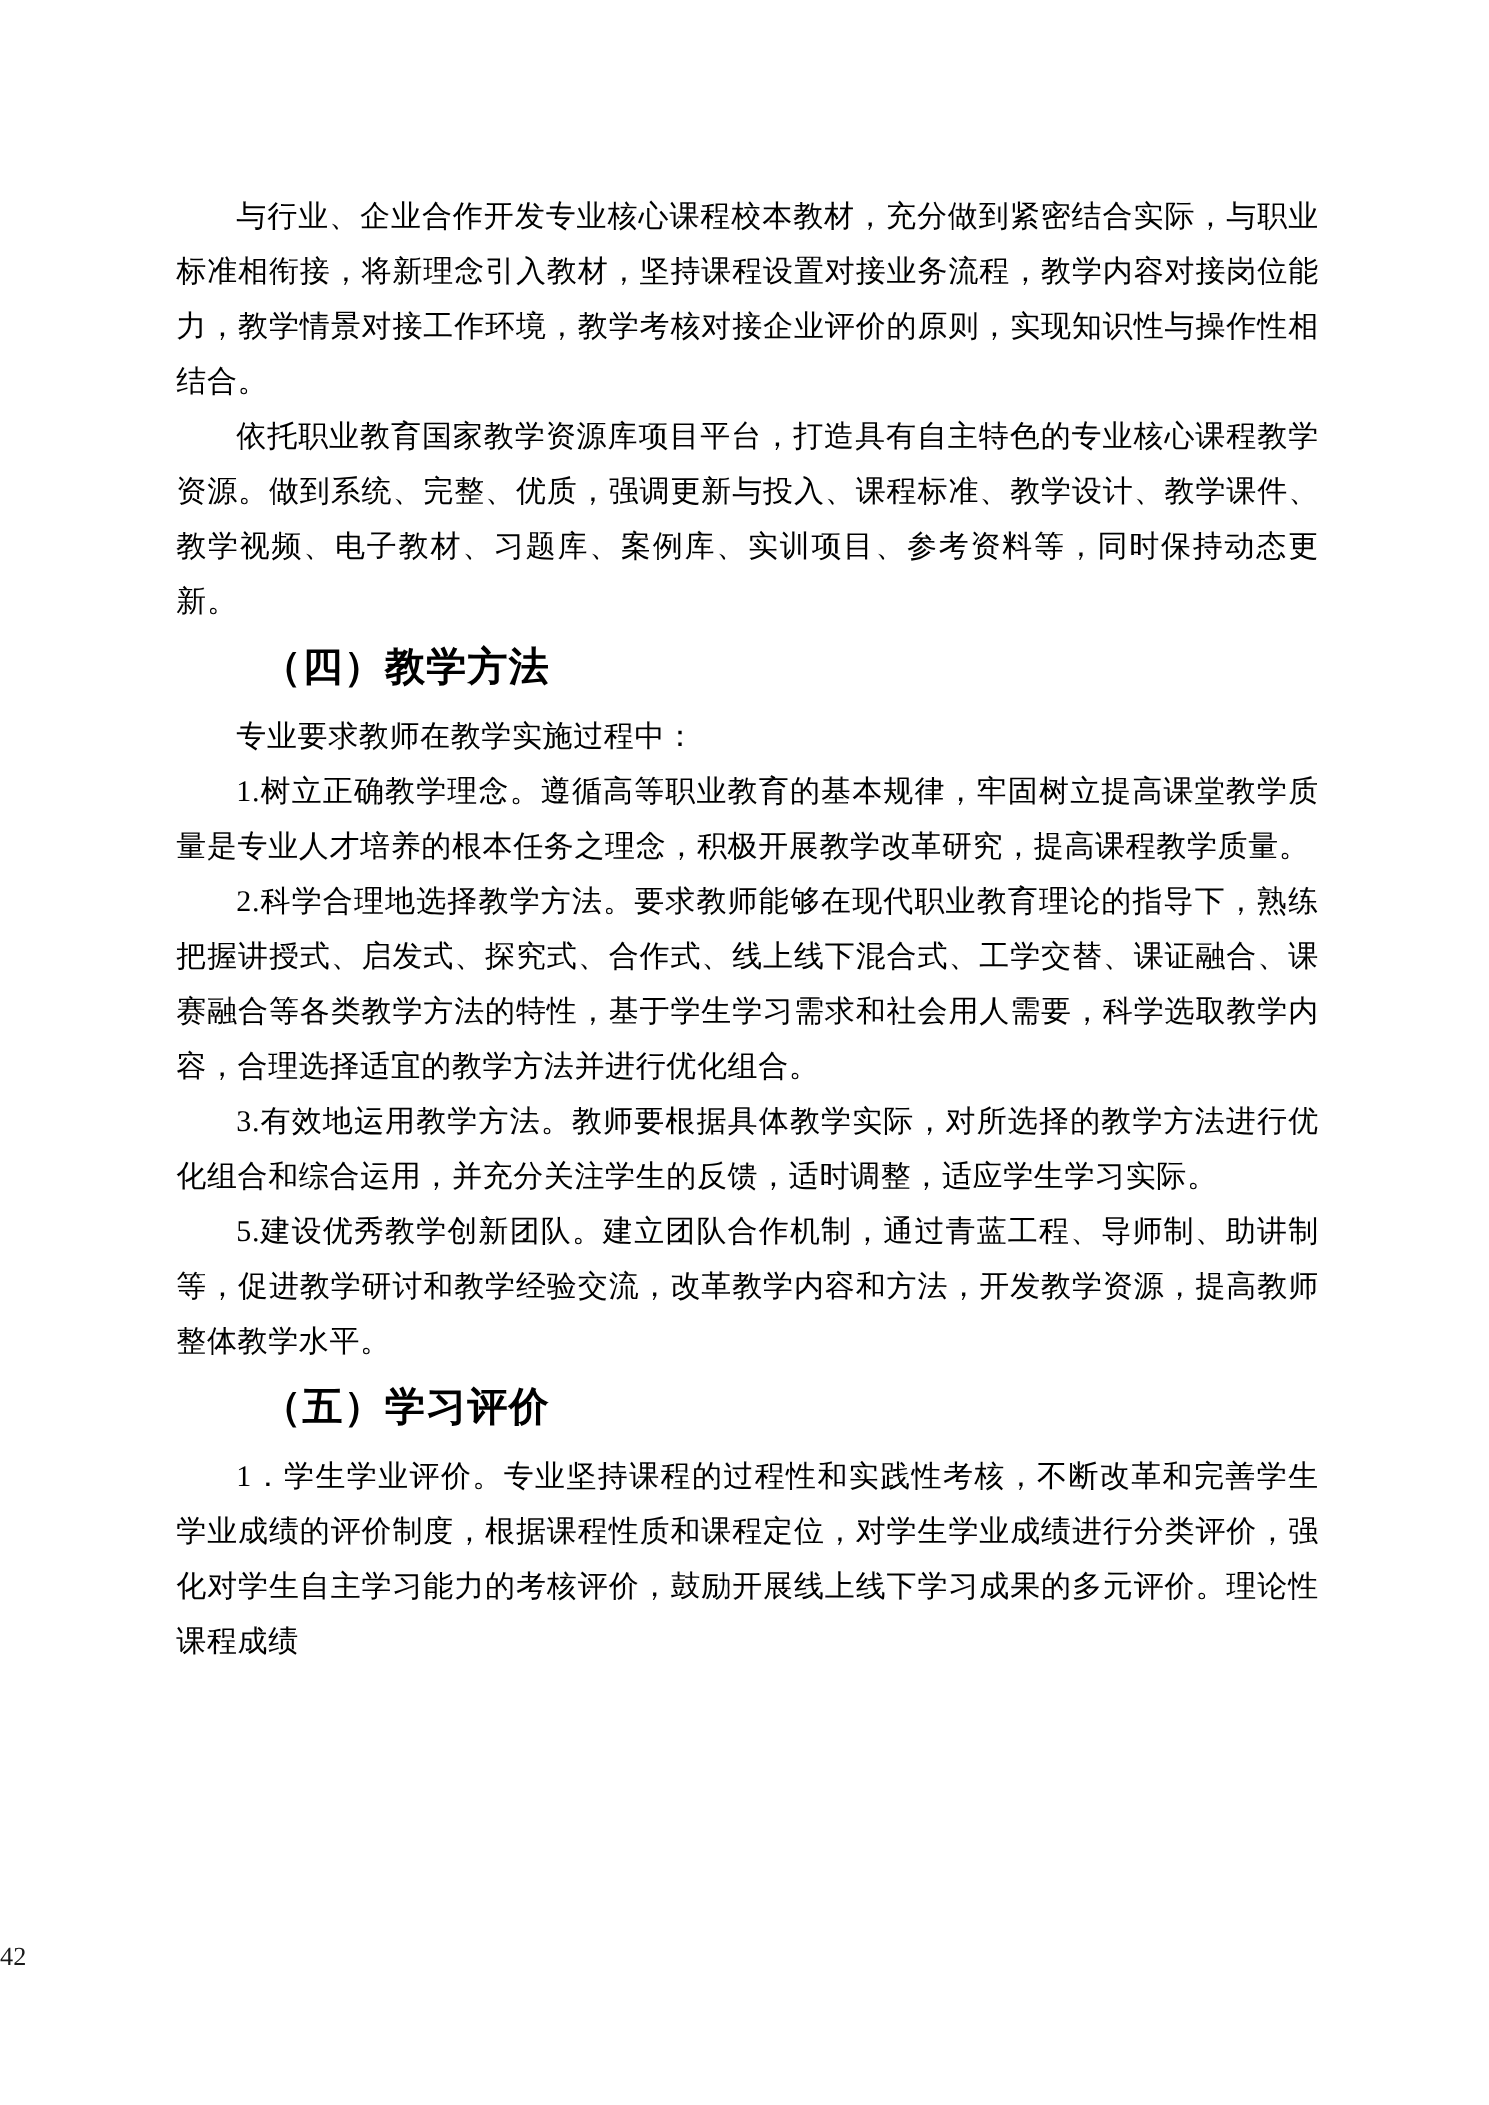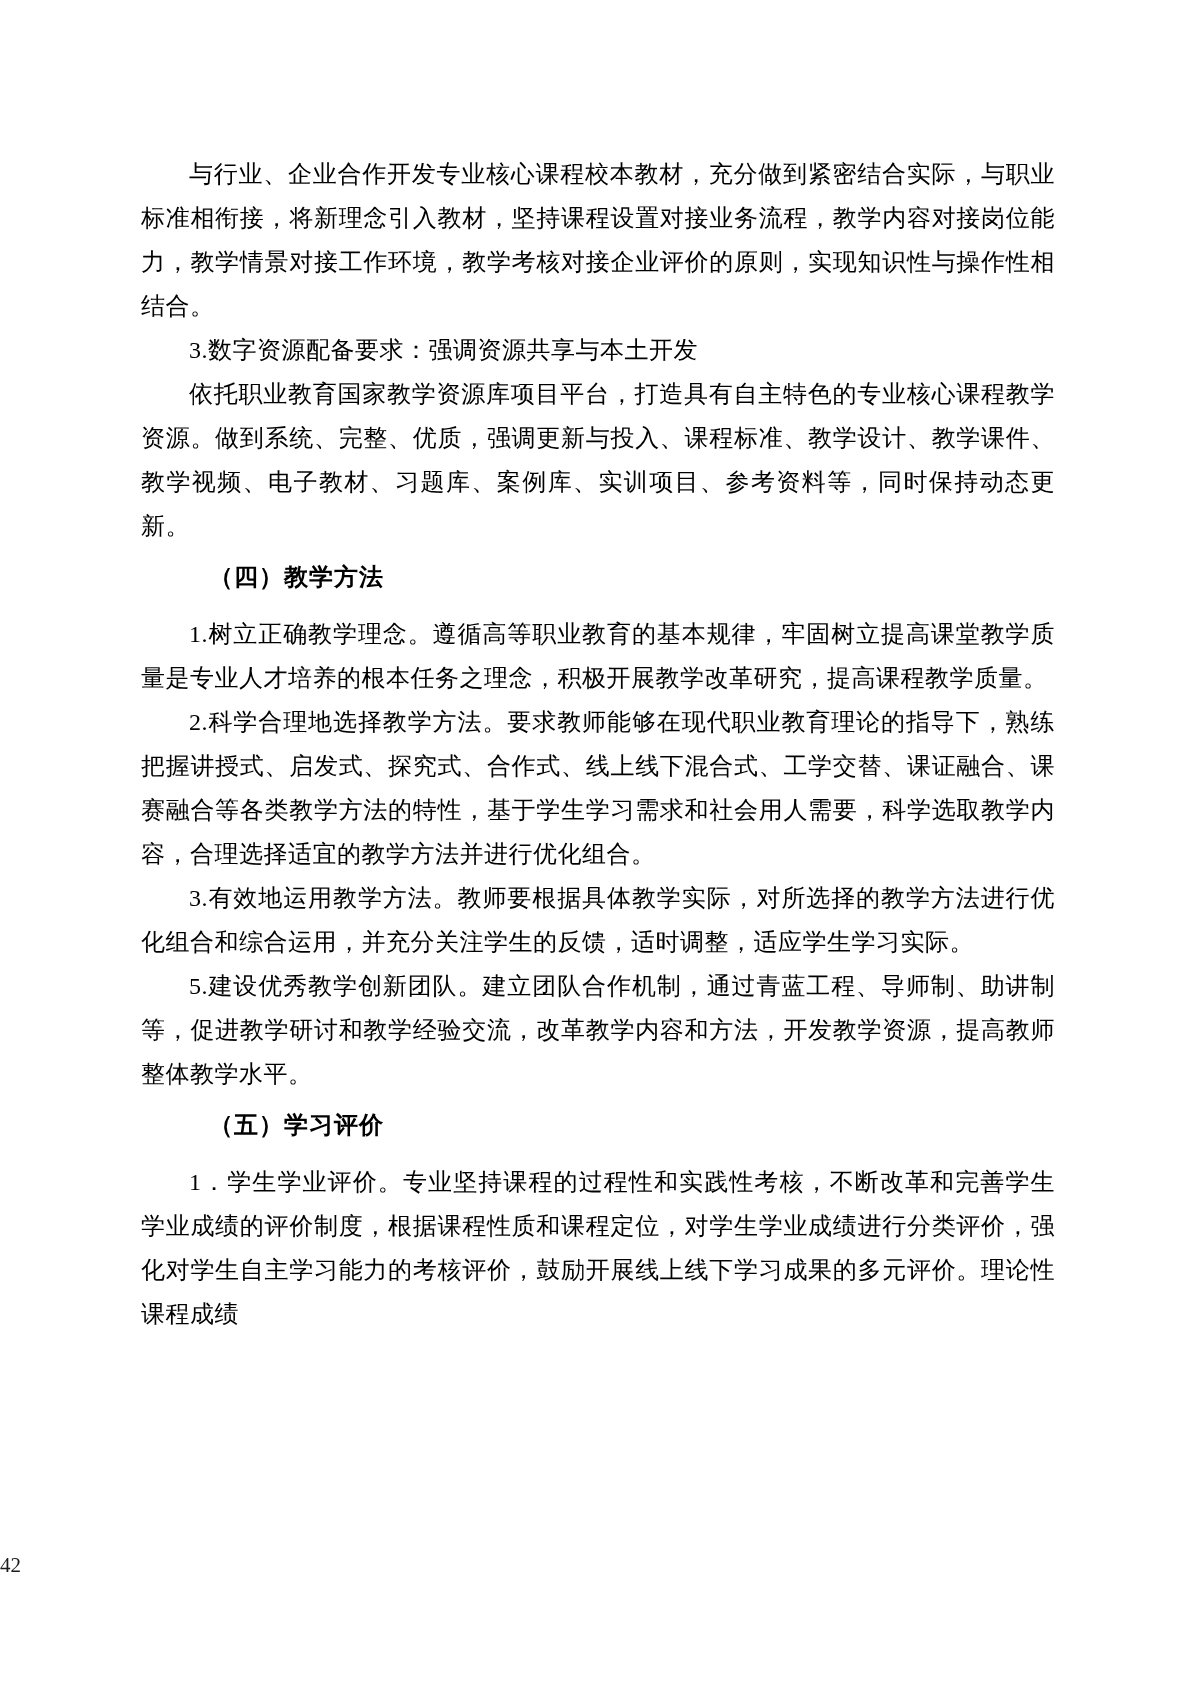--- a/index.html
+++ b/index.html
@@ -28,21 +28,21 @@
     font-size: 24px;
     line-height: 44px;
     text-align: justify;
     text-justify: inter-ideograph;
     text-indent: 48px;
     letter-spacing: 0.5px;
     word-break: break-all;
   }
   .heading {
     margin: 1px 0 7px 0;
-    font-size: 24px;
+    font-size: 32px;
     line-height: 56px;
     font-weight: bold;
     text-indent: 68px;
     letter-spacing: 1px;
     font-family: "Liberation Sans", "DejaVu Sans", sans-serif;
   }
   .footer {
     position: absolute;
     top: 1550px;
     left: 0;
@@ -52,23 +52,23 @@
     line-height: 30px;
     color: #1a1a1a;
   }
 </style>
 </head>
 <body>
 
 <div class="page">
   <div class="content">
     <p class="para">与行业、企业合作开发专业核心课程校本教材，充分做到紧密结合实际，与职业标准相衔接，将新理念引入教材，坚持课程设置对接业务流程，教学内容对接岗位能力，教学情景对接工作环境，教学考核对接企业评价的原则，实现知识性与操作性相结合。</p>
-    <p class="para">3.数字资源配备要求：强调资源共享与本土开发</p>
     <p class="para">依托职业教育国家教学资源库项目平台，打造具有自主特色的专业核心课程教学资源。做到系统、完整、优质，强调更新与投入、课程标准、教学设计、教学课件、教学视频、电子教材、习题库、案例库、实训项目、参考资料等，同时保持动态更新。</p>
     <h2 class="heading">（四）教学方法</h2>
+    <p class="para">专业要求教师在教学实施过程中：</p>
     <p class="para">1.树立正确教学理念。遵循高等职业教育的基本规律，牢固树立提高课堂教学质量是专业人才培养的根本任务之理念，积极开展教学改革研究，提高课程教学质量。</p>
     <p class="para">2.科学合理地选择教学方法。要求教师能够在现代职业教育理论的指导下，熟练把握讲授式、启发式、探究式、合作式、线上线下混合式、工学交替、课证融合、课赛融合等各类教学方法的特性，基于学生学习需求和社会用人需要，科学选取教学内容，合理选择适宜的教学方法并进行优化组合。</p>
     <p class="para">3.有效地运用教学方法。教师要根据具体教学实际，对所选择的教学方法进行优化组合和综合运用，并充分关注学生的反馈，适时调整，适应学生学习实际。</p>
     <p class="para">5.建设优秀教学创新团队。建立团队合作机制，通过青蓝工程、导师制、助讲制等，促进教学研讨和教学经验交流，改革教学内容和方法，开发教学资源，提高教师整体教学水平。</p>
     <h2 class="heading">（五）学习评价</h2>
     <p class="para">1．学生学业评价。专业坚持课程的过程性和实践性考核，不断改革和完善学生学业成绩的评价制度，根据课程性质和课程定位，对学生学业成绩进行分类评价，强化对学生自主学习能力的考核评价，鼓励开展线上线下学习成果的多元评价。理论性课程成绩</p>
   </div>
   <div class="footer">42</div>
 </div>
 

